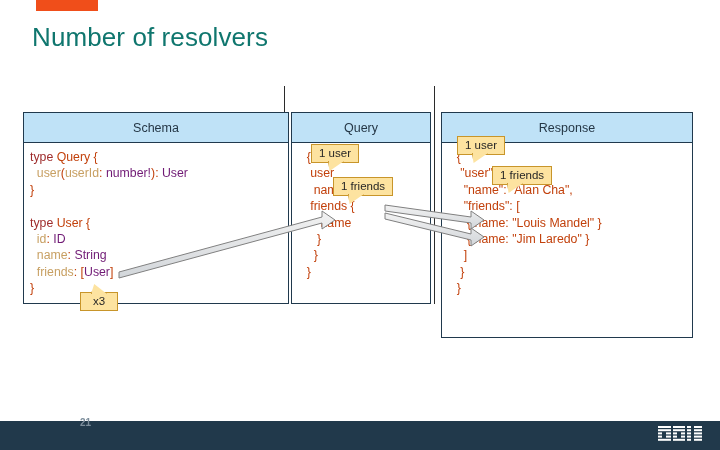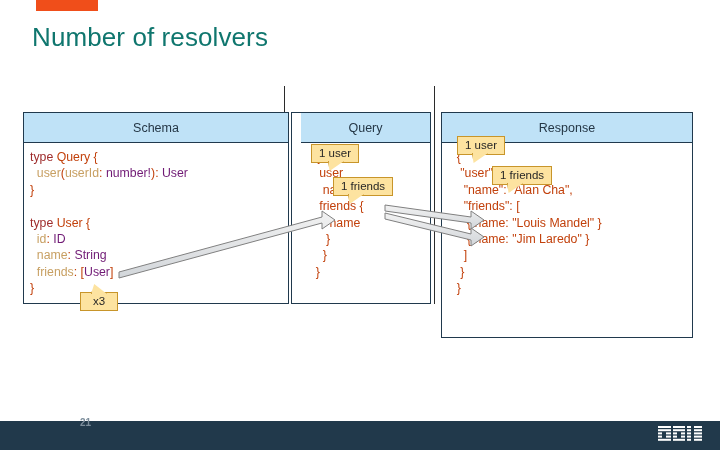--- a/index.html
+++ b/index.html
@@ -58,21 +58,21 @@
     position: relative;
     padding: 6px 0 0 0;
     font-size: 12.3px;
     line-height: 16.4px;
     color: #333333;
     white-space: pre;
   }
   .panel-body .ln { padding-left: 6px; }
 
   #panel-schema   { left: 15px;  top: 112px; width: 266px; height: 192px; margin-left: 8px; }
-  #panel-query    { left: 291px; top: 112px; width: 140px; height: 192px; padding-left: 9px; }
+  #panel-query    { left: 291px; top: 112px; width: 140px; height: 192px; }
   #panel-response { left: 441px; top: 112px; width: 252px; height: 226px; }
 
   #panel-query .panel-body,
   #panel-response .panel-body { padding-left: 2px; }
 
   
   .kw   { color: #9e2b2b; text-align: right; }
   .fld  { color: #c8a063; }
   .typ  { color: #701a75; text-align: right; }
   .pln  { color: #c2410c; }

